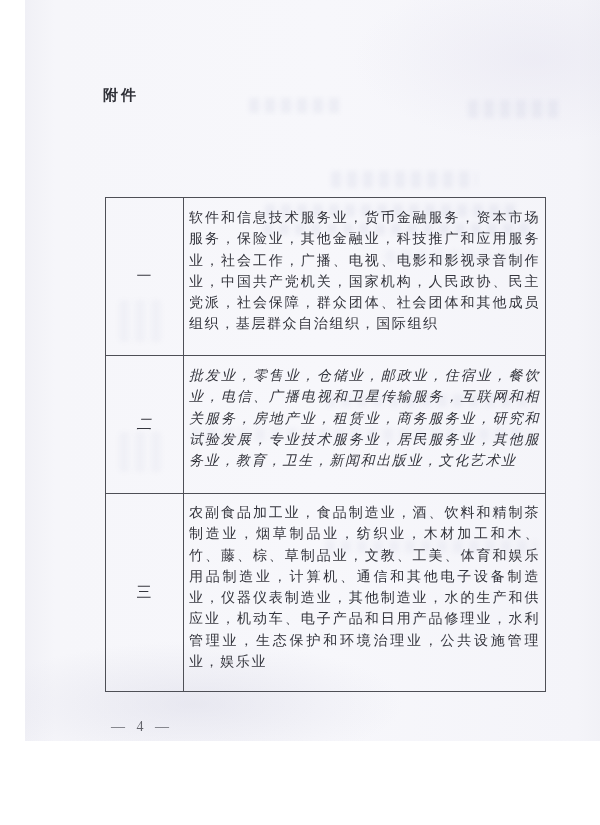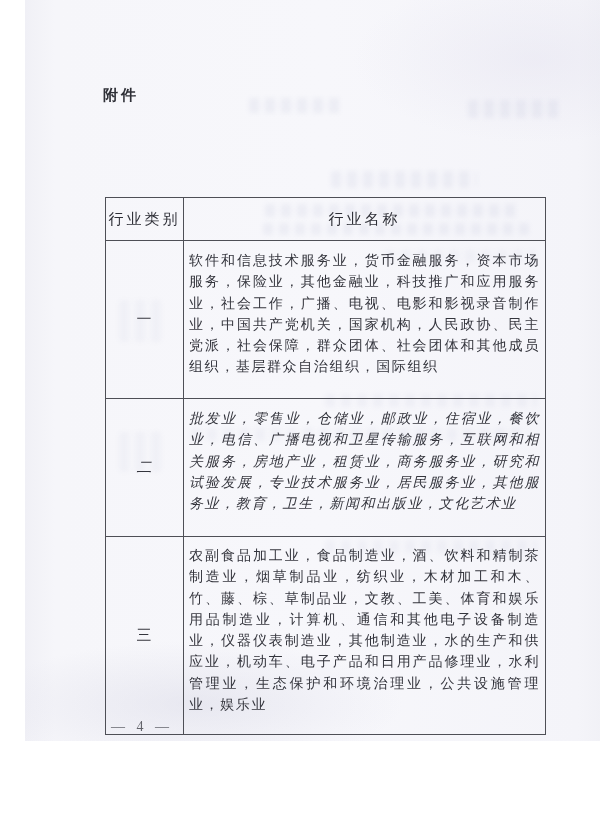--- a/index.html
+++ b/index.html
@@ -99,24 +99,20 @@
 
   <div class="attachment">附件</div>
 
 
   <table class="risk">
     <colgroup>
         <col class="c-cat">
         <col>
       </colgroup>
     <tbody>
-        <tr class="hdr">
-      <th>行业类别</th>
-      <th>行业名称</th>
-    </tr>
     <tr class="r1">
       <td class="cat">一</td>
       <td class="industries">软件和信息技术服务业，货币金融服务，资本市场服务，保险业，其他金融业，科技推广和应用服务业，社会工作，广播、电视、电影和影视录音制作业，中国共产党机关，国家机构，人民政协、民主党派，社会保障，群众团体、社会团体和其他成员组织，基层群众自治组织，国际组织</td>
     </tr>
     <tr class="r2">
       <td class="cat">二</td>
       <td class="industries">批发业，零售业，仓储业，邮政业，住宿业，餐饮业，电信、广播电视和卫星传输服务，互联网和相关服务，房地产业，租赁业，商务服务业，研究和试验发展，专业技术服务业，居民服务业，其他服务业，教育，卫生，新闻和出版业，文化艺术业</td>
     </tr>
     <tr class="r3">
       <td class="cat">三</td>

